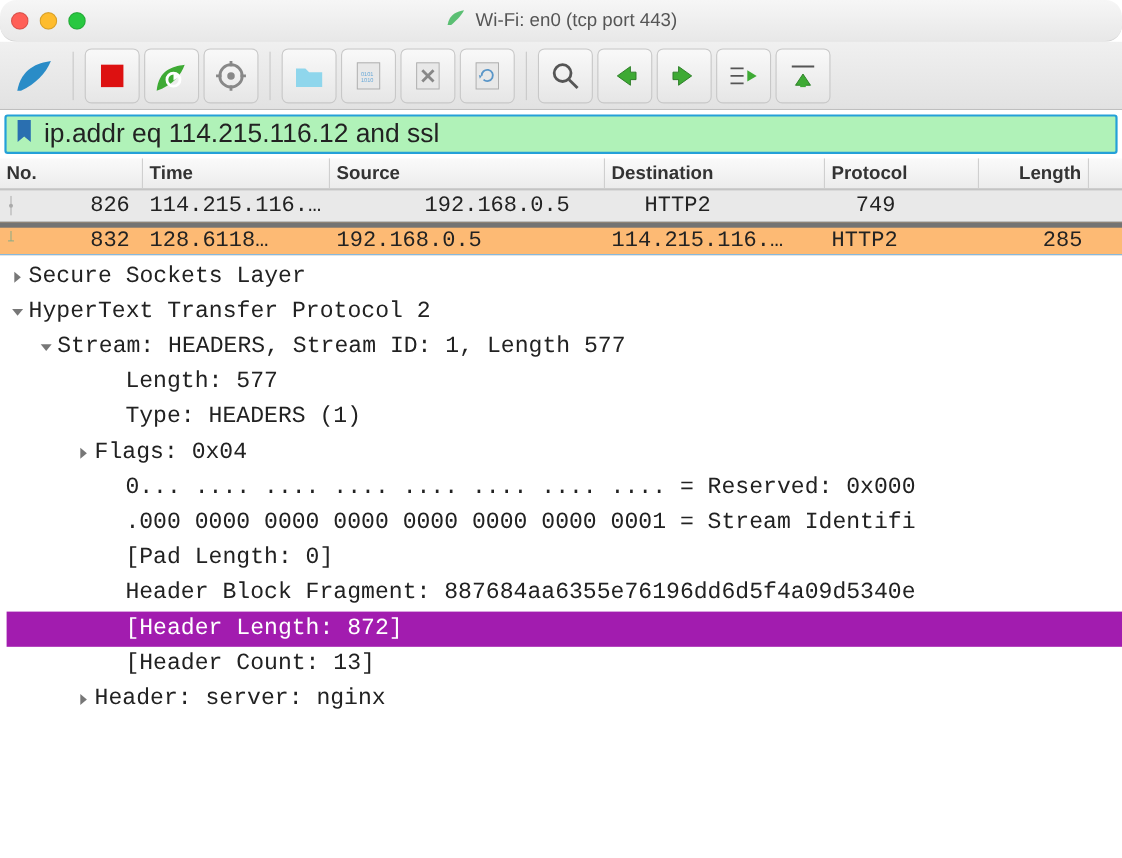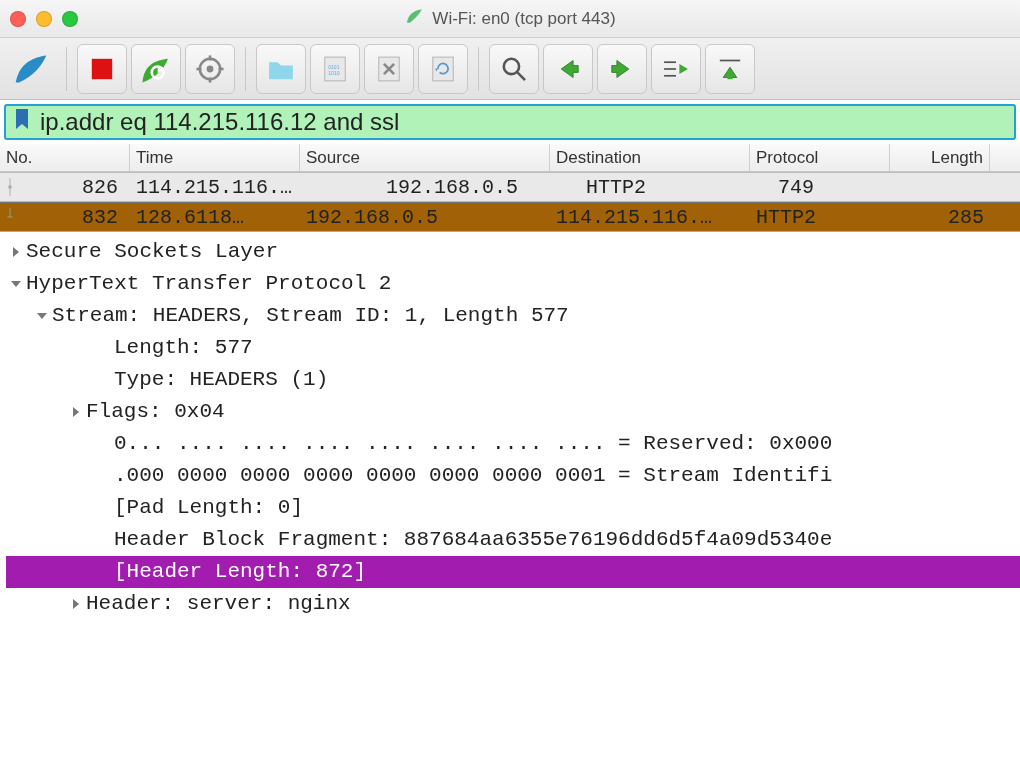--- a/index.html
+++ b/index.html
@@ -13,20 +13,21 @@
     color: #222;
   }
   .titlebar {
     height: 38px;
     background: linear-gradient(#f6f6f6,#e8e8e8);
     border-bottom: 1px solid #d0d0d0;
     display: flex;
     align-items: center;
     padding: 0 10px;
     position: relative;
+    border-radius: 15px;
   }
   .traffic { display: flex; gap: 10px; }
   .dot { width: 16px; height: 16px; border-radius: 50%; border: 1px solid rgba(0,0,0,0.15);}
   .dot.red { background:#ff5f57; } .dot.yellow{background:#febc2e;} .dot.green{background:#28c840;}
   .title-center {
     position: absolute; left: 50%; transform: translateX(-50%);
     display: flex; align-items: center; gap: 8px;
     color: #555; font-size: 17px;
   }
   .fin-icon svg { width:20px; height:20px; }
@@ -58,29 +59,29 @@
   }
   .bookmark-icon svg { width:20px; height:24px; }
   .packet-header {
     display:flex; align-items:center;
     height: 28px;
     background: linear-gradient(#fafafa,#ececec);
     border-bottom: 1px solid #c8c8c8;
     font-size: 17px; color:#333;
     margin-top:4px;
   }
-  .col { padding: 0 6px; border-right: 1px solid #cfcfcf; height:100%; display:flex; align-items:center;}
+  .col { padding: 0 6px; border-right: 1px solid #cfcfcf; height:100%; display:flex; align-items:center;font-weight:bold;}
   .c-no{width:130px;} .c-time{width:170px;} .c-src{width:250px;} .c-dst{width:200px;} .c-proto{width:140px;} .c-len{width:100px; justify-content:flex-end;}
   .packet-rows { font-family: "Lucida Console","Courier New",monospace; font-size:20px;border-radius:25px; }
   .prow { display:flex; height:30px; align-items:center; }
   .prow .cell { padding:0 6px; white-space:nowrap; overflow:hidden; text-overflow:ellipsis; }
   .prow .c-no{ text-align:right; padding-right: 12px; width:130px;}
   .prow .c-time{width:170px;} .prow .c-src{width:250px;} .prow .c-dst{width:200px;} .prow .c-proto{width:140px;} .prow .c-len{width:100px; text-align:right;}
   .prow.sel-grey { background:#e9e9e9; border-top:1px solid #bbb; border-bottom:1px solid #bbb;}
-  .prow.sel-green { background:#a16207; border-top:1px solid #737373; border-bottom:1px solid #7ab9e8;}
+  .prow.sel-green { background:#fdba74; border-top:5px solid #737373; border-bottom:1px solid #7ab9e8;}
   .gutter { width:20px; display:flex; align-items:center; justify-content:center; color:#888;}
   .gutter svg{width:10px;height:18px;}
   .details {
     font-family: "Lucida Console","Courier New",monospace;
     font-size: 21px; line-height: 32px;
     padding: 4px 0 0 6px;
     white-space: nowrap; overflow:hidden;
   }
   .tree-row { display:flex; align-items:center; height:32px;}
   .disclosure { width:20px; display:inline-flex; align-items:center; justify-content:center; color:#666; font-size:14px;}
@@ -304,20 +305,23 @@
       <span>[Pad Length: 0]</span>
     </div>
   <div class="tree-row indent3">
       <span>Header Block Fragment: 887684aa6355e76196dd6d5f4a09d5340e</span>
     </div>
 
   <div class="tree-row hl-blue">
     <span class="indent3">[Header Length: 872]</span>
   </div>
 
+  <div class="tree-row indent3">
+      <span>[Header Count: 13]</span>
+    </div>
 
 
   <div class="tree-row indent2">
     <span class="disclosure">
         <svg viewBox="0 0 12 12">
           <path d="M3 1 L9 6 L3 11 Z" fill="#777"></path>
         </svg>
       </span>
     <span>Header: server: nginx</span>
   </div>

